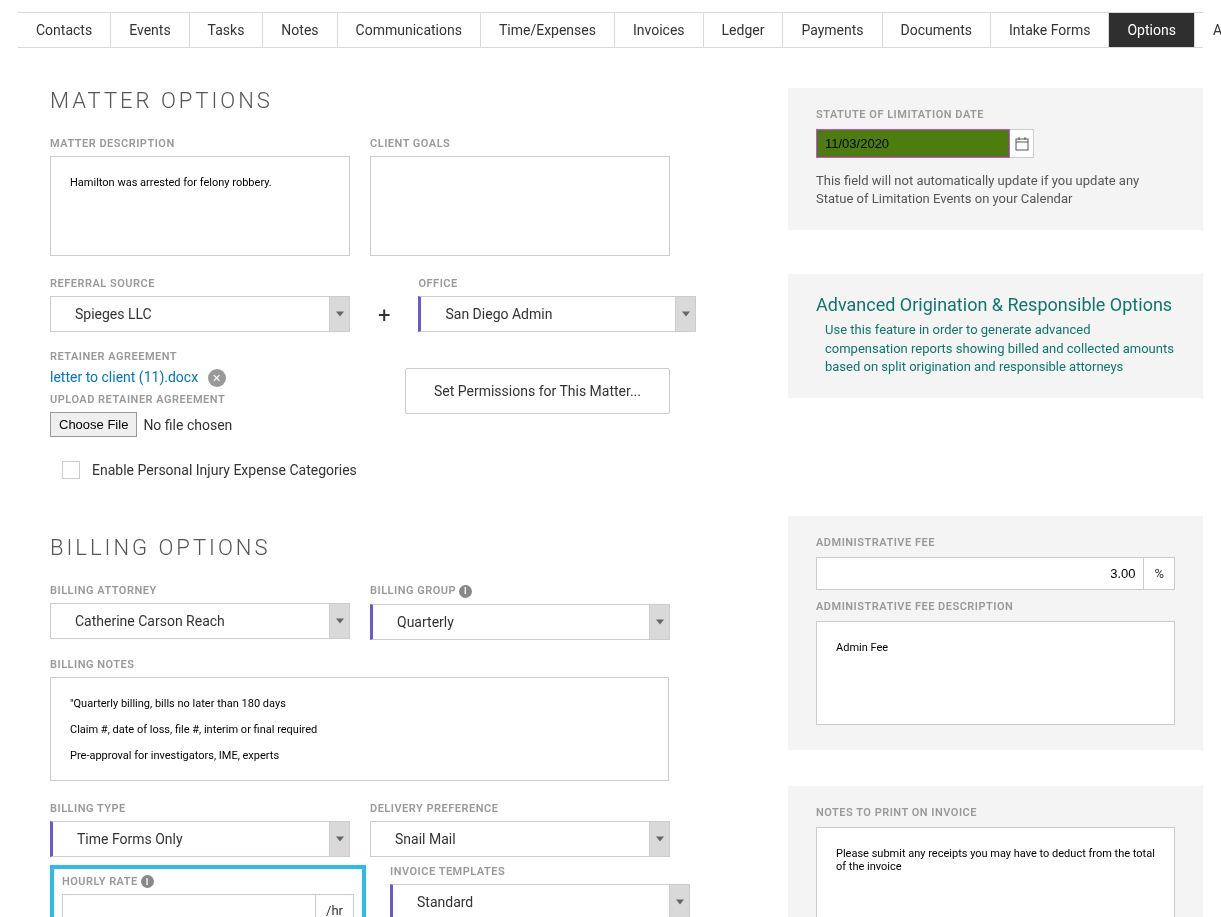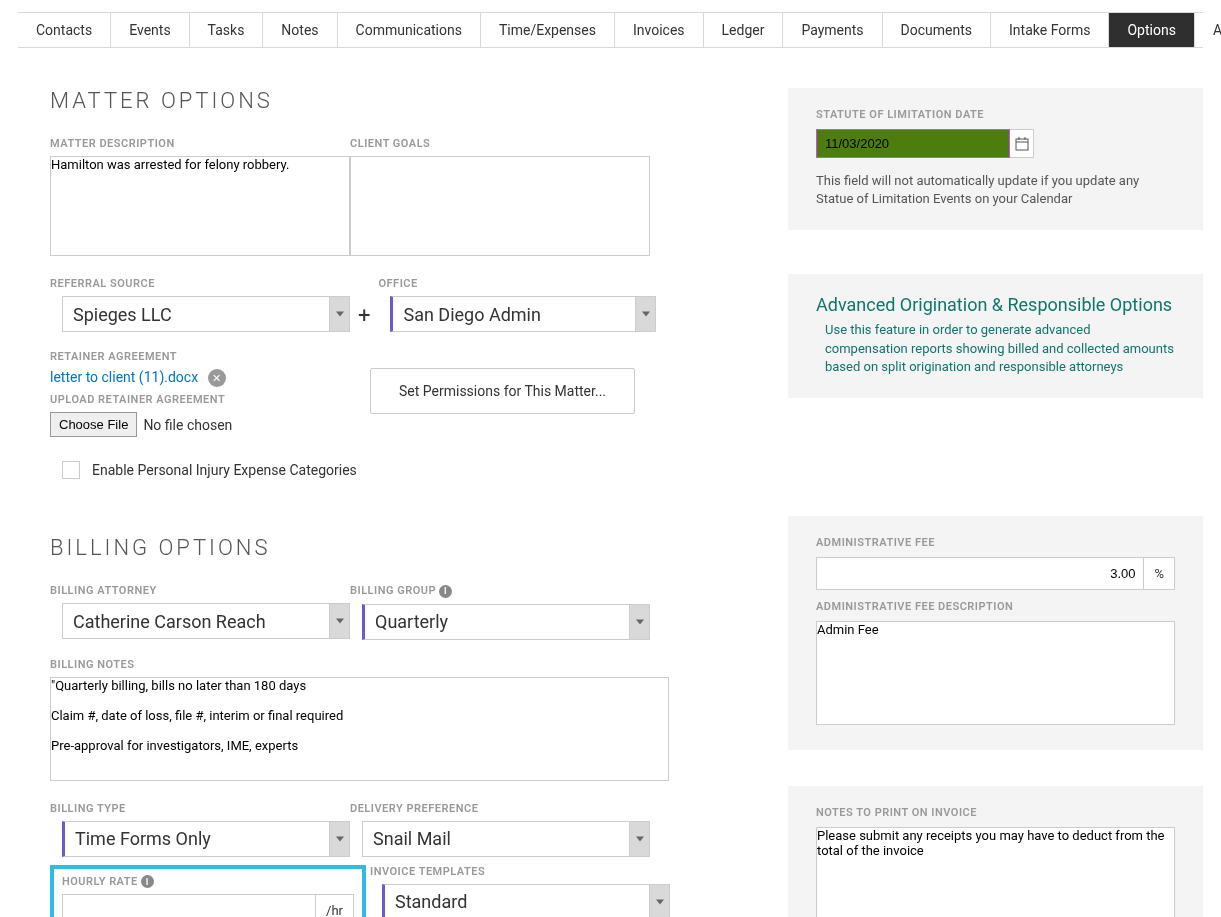--- a/index.html
+++ b/index.html
@@ -5,30 +5,30 @@
   * { box-sizing: border-box; margin: 0; padding: 0; }
   body { font-family: -apple-system, BlinkMacSystemFont, "Segoe UI", Roboto, Helvetica, Arial, sans-serif; font-size: 14px; color: #333; background: #fff; }
   .page { width: 1221px; margin: 0 auto; }
   .tabs { display: flex; border-top: 1px solid #d9d9d9; border-bottom: 1px solid #d9d9d9; margin: 12px 18px 0 18px; background: #fff; }
   .tab { padding: 9px 18px; border-right: 1px solid #d9d9d9; font-size: 14px; cursor: pointer; background: #fff; color: #333; white-space: nowrap;}
   .tab.active { background: #2f2f2f; color: #fff; }
   .content { display: flex; padding: 0 18px; }
   .main-col { flex: 0 0 720px; padding: 40px 0 40px 32px; }
   .side-col { flex: 1; padding: 40px 0 40px 50px; }
   h2.section { font-size: 22px; font-weight: 300; letter-spacing: 3px; color: #555; margin-bottom: 24px; }
-  .row { display: flex; margin-bottom: 18px; align-items: flex-start; }
+  .row { display: flex; gap: 20px; margin-bottom: 18px; align-items: flex-start; }
   .col-half { flex: 0 0 300px; }
   .col-half2 { flex: 0 0 300px; }
   label.field-label { display: block; font-size: 11px; font-weight: 600; letter-spacing: 0.5px; color: #999; text-transform: uppercase; margin-bottom: 6px; }
-  textarea { width: 100%; border: 1px solid #ccc; padding: 0; font-family: inherit; font-size: 13px; resize: none; }
+  textarea { width: 100%; border: 1px solid #ccc; padding: 19px; font-family: inherit; font-size: 11px; resize: none; }
   .textarea-desc { height: 100px; }
   .textarea-notes { height: 104px; }
   .textarea-side { height: 104px; width: 100%; }
   .select-wrap { display: flex; }
-  .select { flex: 1; border: 1px solid #ccc; padding: 8px 10px; background: #fff; font-size: 18px; height: 36px; display: flex; align-items: center; margin-left: 12px; }
+  .select { flex: 1; border: 1px solid #ccc; padding: 8px 24px; background: #fff; font-size: 14px; height: 36px; display: flex; align-items: center; }
   .select.accent { border-left: 3px solid #6a5acd; }
   .select-btn { width: 20px; background: #d9d9d9; border: 1px solid #ccc; border-left: none; display:flex; align-items:center; justify-content:center; }
   .select-btn svg { width:8px; height:8px; }
   .plus { font-size: 22px; padding: 4px 8px; color:#333; }
   .link { color: #0075c4; cursor: pointer; font-size: 14px; }
   .chip-x { display: inline-flex; width: 18px; height: 18px; border-radius: 50%; background: #999; color: #fff; align-items:center; justify-content:center; font-size:11px; margin-left:6px; vertical-align:middle;}
   .file-row { display: flex; align-items: center; gap: 6px; margin-top:6px;}
   .file-btn { border: 1px solid #999; background: #efefef; padding: 4px 8px; font-size: 13px; }
   .checkbox-row { display:flex; align-items:center; gap:12px; margin-top:24px; margin-left:12px;}
   .checkbox { width:18px; height:18px; border:1px solid #ccc; }
@@ -116,21 +116,21 @@
           <div>
             <span class="link">letter to client (11).docx</span>
             <span class="chip-x">✕</span>
           </div>
           <label class="field-label" style="margin-top:6px;">UPLOAD RETAINER AGREEMENT</label>
           <div class="file-row">
             <button class="file-btn">Choose File</button>
             <span>No file chosen</span>
           </div>
         </div>
-        <div class="col-half2" style="padding-left:20px;">
+        <div class="col-half2" style="padding-left:20px;text-align:right;">
           <div style="height:18px;"></div>
           <div class="perm-btn">Set Permissions for This Matter...</div>
         </div>
       </div>
 
       <div class="checkbox-row">
         <div class="checkbox"></div>
         <span>Enable Personal Injury Expense Categories</span>
       </div>
 

